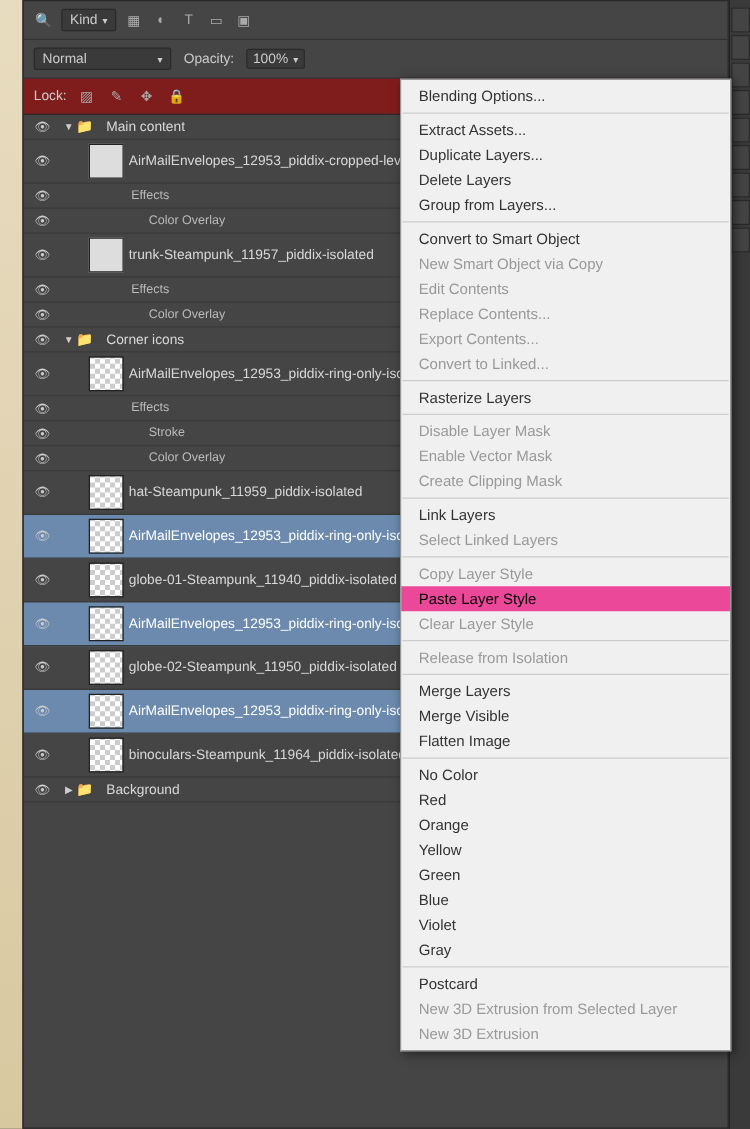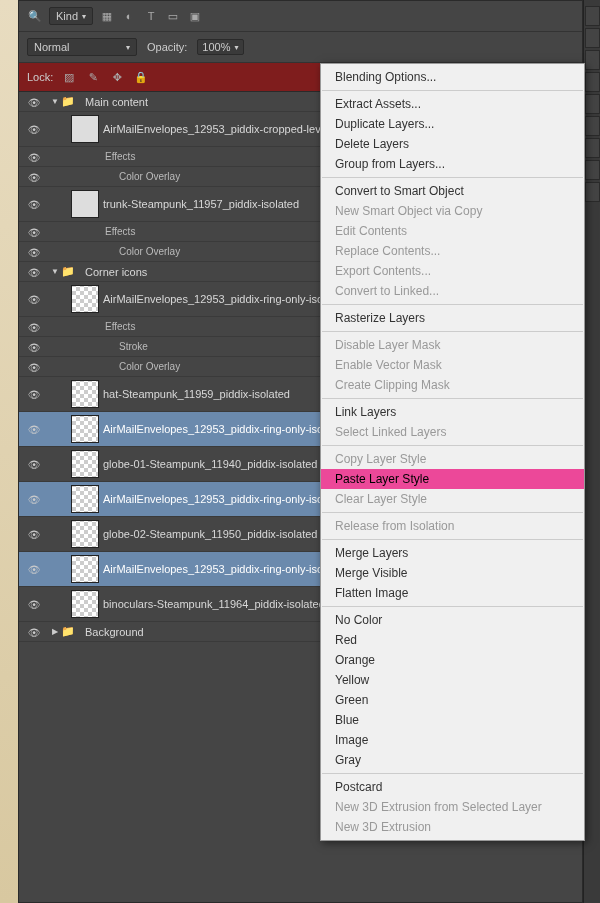--- a/index.html
+++ b/index.html
@@ -248,21 +248,21 @@
   <div class="mi">Merge Layers</div>
   <div class="mi">Merge Visible</div>
   <div class="mi">Flatten Image</div>
   <div class="sep"></div>
   <div class="mi">No Color</div>
   <div class="mi">Red</div>
   <div class="mi">Orange</div>
   <div class="mi">Yellow</div>
   <div class="mi">Green</div>
   <div class="mi">Blue</div>
-  <div class="mi">Image</div>
+  <div class="mi">Violet</div>
   <div class="mi">Gray</div>
   <div class="sep"></div>
   <div class="mi">Postcard</div>
   <div class="mi dis">New 3D Extrusion from Selected Layer</div>
   <div class="mi dis">New 3D Extrusion</div>
 </div>
 
 <div class="redbox" style="left:320px;top:500px;width:140px;height:28px"></div>
 
 <div class="toolstrip">

